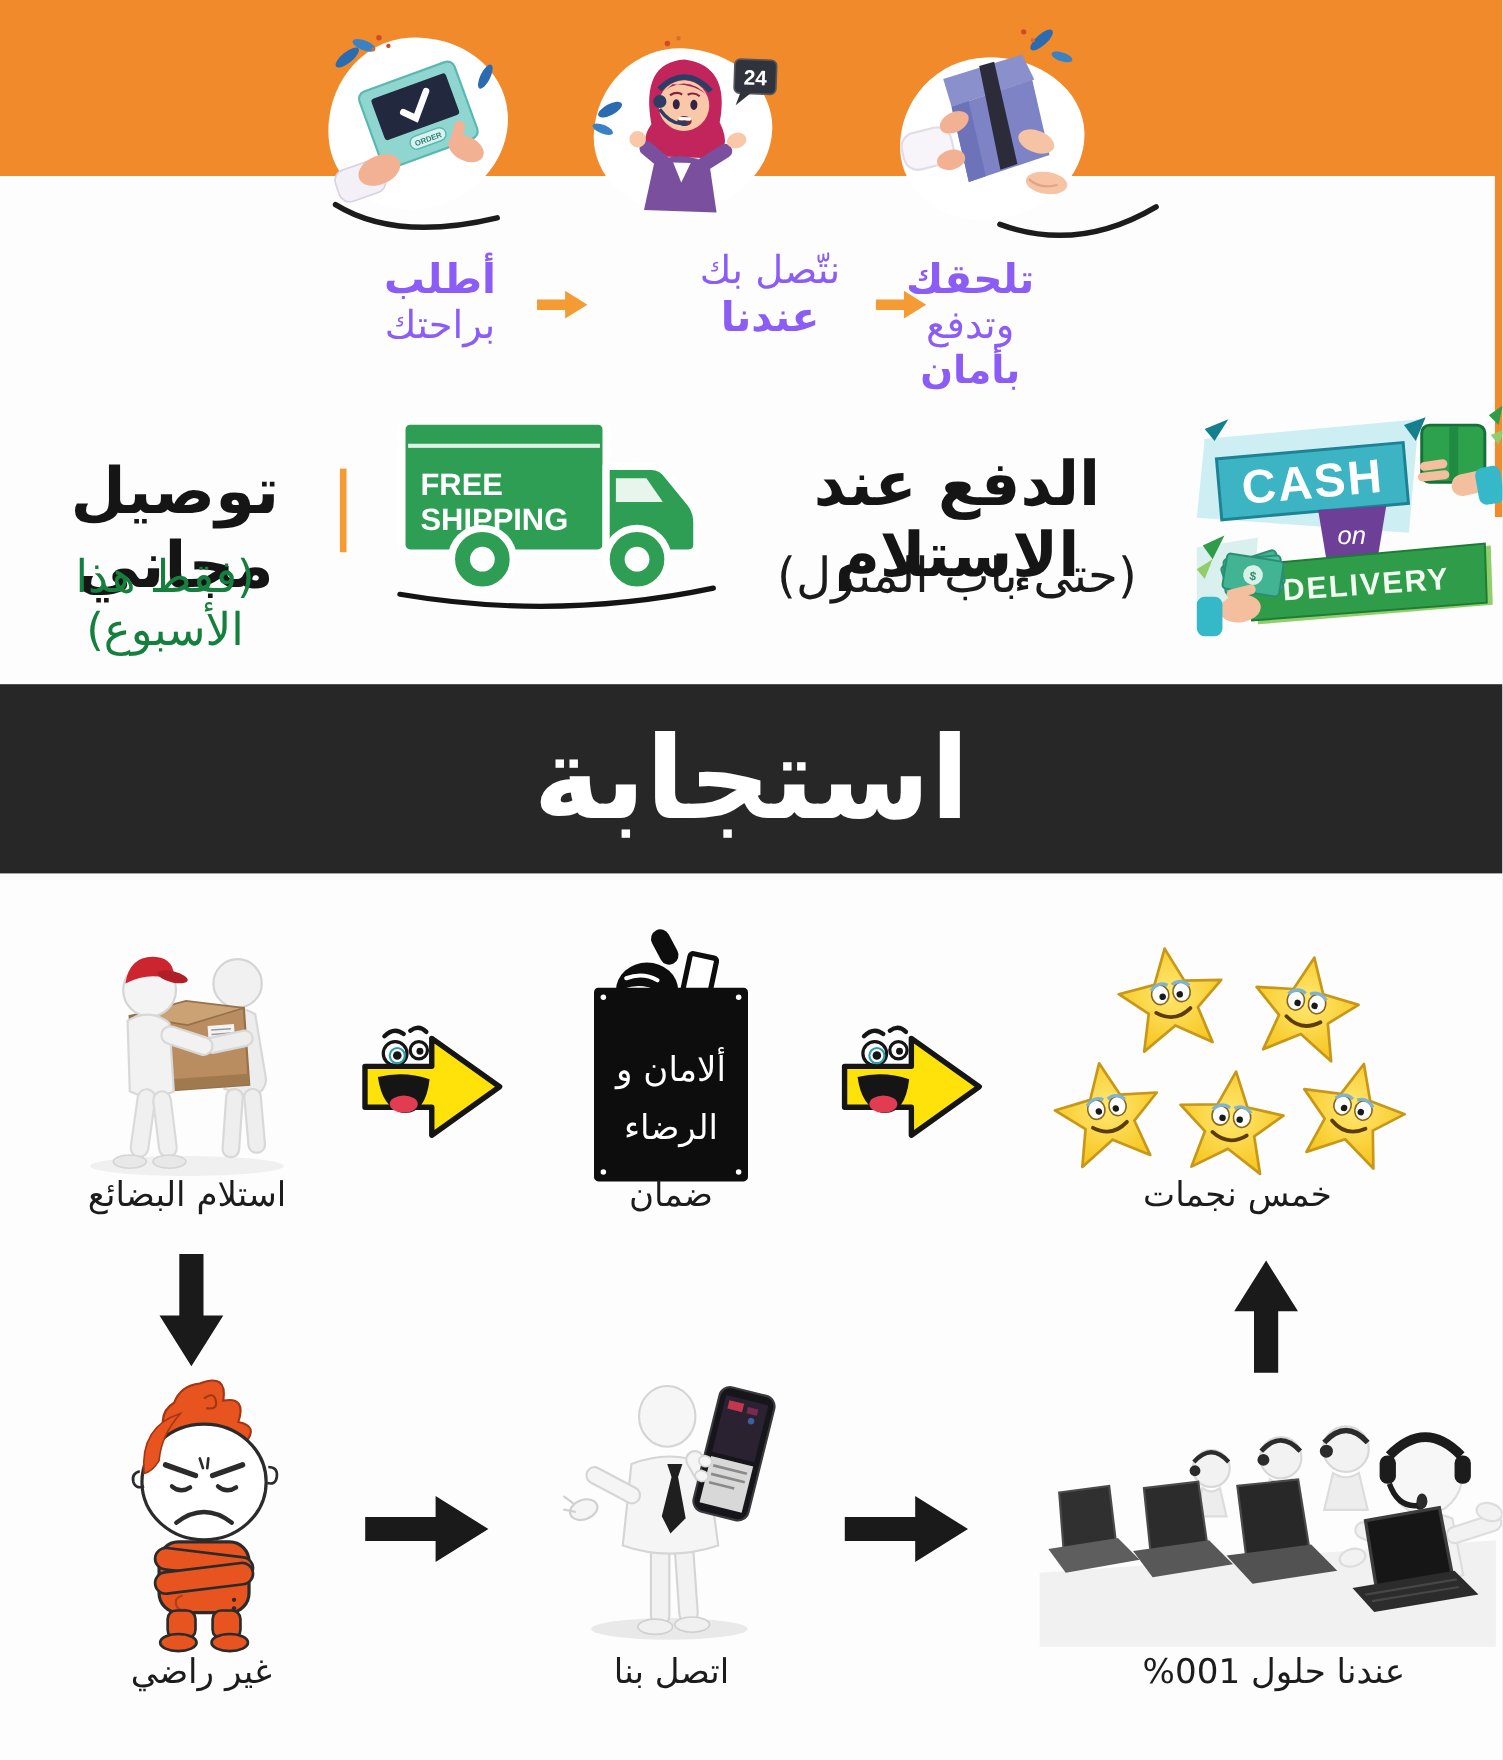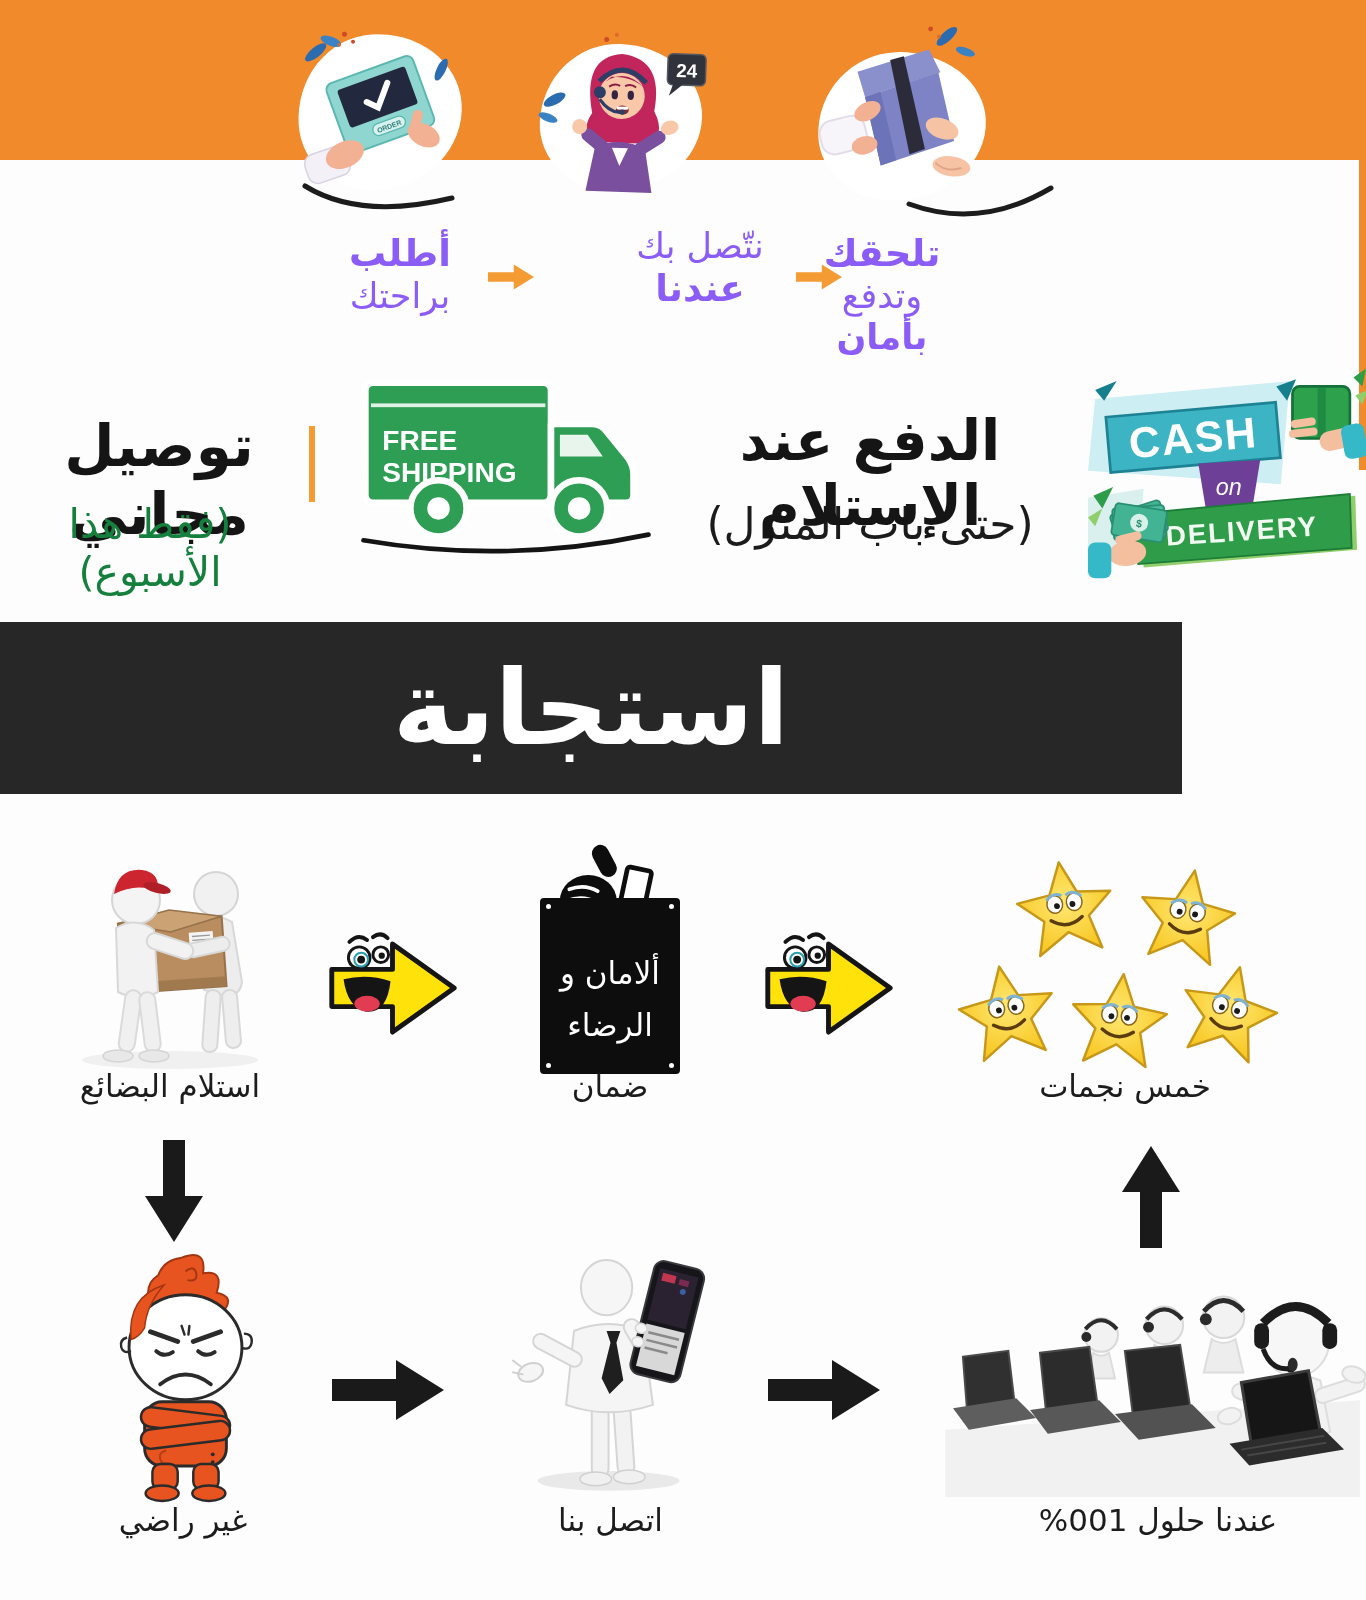--- a/index.html
+++ b/index.html
@@ -16,21 +16,21 @@
   .step .l2{font-size:35px;}
   .b{font-weight:700;}
   .oarrow{background:#F49B33;clip-path:polygon(0 34%,56% 34%,56% 8%,100% 50%,56% 92%,56% 66%,0 66%);}
   
   .ship-title{font-size:58px;font-weight:700;color:#151515;direction:rtl;text-align:center;}
   .ship-sub{font-size:41px;color:#15803d;direction:rtl;text-align:center;}
   .pay-title{font-size:56px;font-weight:700;color:#151515;direction:rtl;text-align:center;}
   .pay-sub{font-size:44px;color:#1b1b1b;direction:rtl;text-align:center;}
   .obar{background:#F49B33;}
   
-  .banner{left:0;top:622px;width:1182px;height:172px;background:#272727;display:flex;align-items:center;justify-content:center;}
+  .banner{left:0;top:622px;width:1366px;height:172px;background:#272727;display:flex;align-items:center;justify-content:center;}
   .banner-title{color:#fff;font-size:104px;font-weight:700;direction:rtl;}
   
   .flabel{font-size:31px;color:#1c1c1c;direction:rtl;text-align:center;font-family:"DejaVu Sans",sans-serif;}
   .num{direction:ltr;unicode-bidi:bidi-override;}
   
   .bag{background:#0d0d0d;border-radius:4px;}
   .bag .dot{position:absolute;width:5px;height:5px;background:#fff;border-radius:50%;}
   .bag-text{position:absolute;left:0;width:100%;text-align:center;color:#fff;font-size:31px;direction:rtl;line-height:1.5;}
   svg{display:block;overflow:visible;}
   svg text{font-family:"Liberation Sans","DejaVu Sans",sans-serif;}

